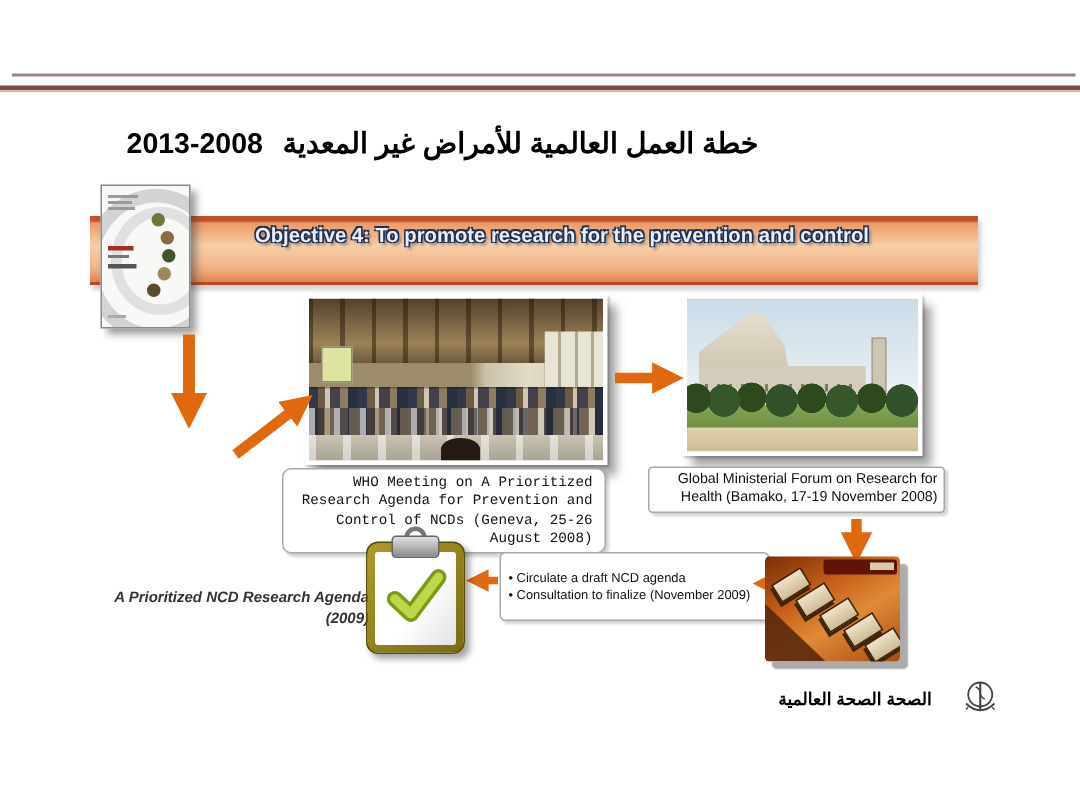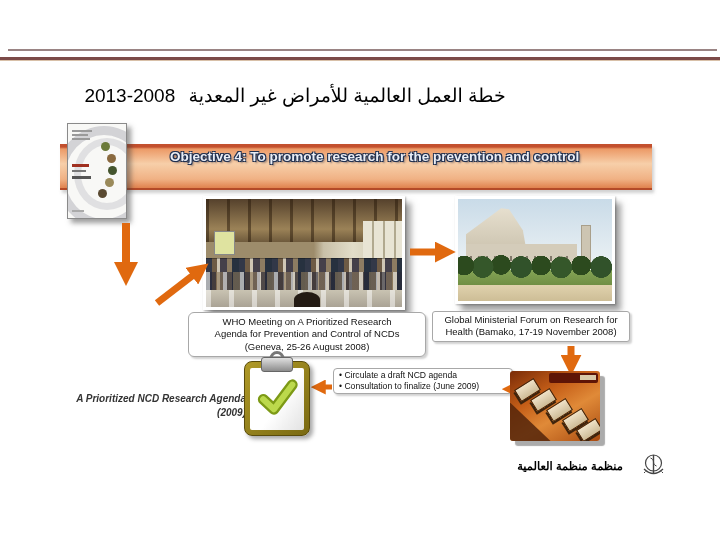--- a/index.html
+++ b/index.html
@@ -3,21 +3,21 @@
 <meta charset="utf-8">
 <style>
   html,body{margin:0;padding:0;background:#fff;}
   .slide{position:relative;width:720px;height:540px;background:#fff;overflow:hidden;
          font-family:"Liberation Sans",sans-serif;}
   
   .rule1{position:absolute;left:8px;right:3px;top:49px;height:2px;background:#9a8484;}
   .rule2{position:absolute;left:0;right:0;top:57px;height:3px;background:#7c4a48;border-bottom:1px solid #d8c0a8;}
   
   .title{position:absolute;left:55px;top:84px;width:480px;text-align:center;direction:rtl;
-         font-weight:normal;font-size:19px;color:#000;white-space:nowrap;}
+         font-weight:bold;font-size:19px;color:#000;white-space:nowrap;}
   .title .yrs{margin-right:8px;}
   
   .banner{position:absolute;left:60px;top:144px;width:592px;height:44px;
           background:linear-gradient(180deg,#c3502e 0,#c3502e 3px,#ec9a67 5px,#f7cfa9 45%,#f0b184 80%,#e0824e 100%);
           border-bottom:2px solid #b44a28;box-shadow:2px 3px 3px rgba(120,120,120,.35);}
   .banner-lines{position:absolute;left:110px;top:4px;font-size:13.5px;font-weight:bold;line-height:1.35;
           color:#e9edf5;white-space:nowrap;
           text-shadow:1px 1px 0 #1f3050,-1px -1px 0 #1f3050,1px -1px 0 #1f3050,-1px 1px 0 #1f3050,2px 2px 2px rgba(30,40,70,.5);}
   
   .book{position:absolute;left:67px;top:123px;width:58px;height:94px;background:#f8f8f6;
@@ -79,25 +79,25 @@
      radial-gradient(circle 11px at 16% 55%,#35572a 97%,transparent),
      radial-gradient(circle 10px at 28% 48%,#2c4a1e 97%,transparent),
      radial-gradient(circle 11px at 41% 55%,#31522a 97%,transparent),
      radial-gradient(circle 10px at 54% 50%,#2c4a1e 97%,transparent),
      radial-gradient(circle 11px at 67% 56%,#35572a 97%,transparent),
      radial-gradient(circle 10px at 80% 50%,#2c4a1e 97%,transparent),
      radial-gradient(circle 11px at 93% 55%,#31522a 97%,transparent);}
   
   .tbox{position:absolute;background:#fff;border:1px solid #a8a8a8;color:#111;
         box-shadow:2px 2px 2px rgba(0,0,0,.18);line-height:1.3;}
-  .who-box{left:188px;top:312px;width:198px;border-radius:6px;padding:3px 19px;
-        font-size:9.5px;text-align:center;}
+  .who-box{left:188px;top:312px;width:198px;border-radius:6px;padding:3px 8px;
+        font-size:9.5px;text-align:right;font-family:Liberation Mono, monospace;}
   .bam-box{left:432px;top:311px;width:188px;border-radius:3px;padding:2px 4px;
-        font-size:9.5px;text-align:center;}
-  .bullet-box{left:333px;top:368px;width:168px;border-radius:4px;padding:1px 5px;
+        font-size:9.5px;text-align:right;}
+  .bullet-box{left:333px;top:368px;width:168px;border-radius:4px;padding:11px 5px;
         font-size:8.6px;text-align:left;}
   .bullet-box div{white-space:nowrap;}
   
   .caption{position:absolute;left:58px;top:392px;width:188px;text-align:right;
         font-style:italic;font-weight:bold;font-size:10px;color:#333;line-height:1.35;}
   .caption div{white-space:nowrap;}
   
   .clipbrd{position:absolute;left:244px;top:361px;width:64px;height:73px;border-radius:8px;
         background:linear-gradient(135deg,#b09a28,#7a6a12);border:1px solid #5a4c0a;
         box-shadow:3px 3px 4px rgba(0,0,0,.35);}
@@ -197,21 +197,21 @@
       <div class="b-sand"></div>
       <div class="b-trees"></div>
     </div>
   </div>
 
   <div class="tbox who-box">WHO Meeting on A Prioritized Research Agenda for Prevention and Control of NCDs (Geneva, 25-26 August 2008)</div>
   <div class="tbox bam-box">Global Ministerial Forum on Research for Health (Bamako, 17-19 November 2008)</div>
 
   <div class="tbox bullet-box">
     <div>• Circulate a draft NCD agenda</div>
-    <div>• Consultation to finalize (June 2009)</div>
+    <div>• Consultation to finalize (November 2009)</div>
   </div>
 
   <div class="caption">
     <div>A Prioritized NCD Research Agenda</div>
     <div>(2009)</div>
   </div>
 
   <svg class="arrows" width="720" height="540" viewBox="0 0 720 540">
     <defs>
       <marker id="ah" viewBox="0 0 4 4" refX="1" refY="2" markerWidth="3" markerHeight="3" orient="auto">
@@ -243,21 +243,21 @@
         <i></i>
       </div>
     <div class="bk k1"></div>
     <div class="bk k2"></div>
     <div class="bk k3"></div>
     <div class="bk k4"></div>
     <div class="bk k5"></div>
     <div class="wedge"></div>
   </div>
 
-  <div class="footer-ar">منظمة منظمة العالمية</div>
+  <div class="footer-ar">الصحة الصحة العالمية</div>
 
   <svg class="who-logo" width="25" height="27" viewBox="0 0 25 27">
     <circle cx="12.5" cy="11" r="8" fill="none" stroke="#444" stroke-width="1.2"></circle>
     <line x1="12.5" y1="3" x2="12.5" y2="21" stroke="#444" stroke-width="1.4"></line>
     <path d="M9.5,6 C15,8 10,12 15.5,14" fill="none" stroke="#444" stroke-width="1"></path>
     <path d="M3,17 Q12.5,26 22,17" fill="none" stroke="#444" stroke-width="1.3"></path>
     <path d="M4.5,19.5 L3,21 M20.5,19.5 L22,21" stroke="#444" stroke-width="1"></path>
   </svg>
 
 </div>

